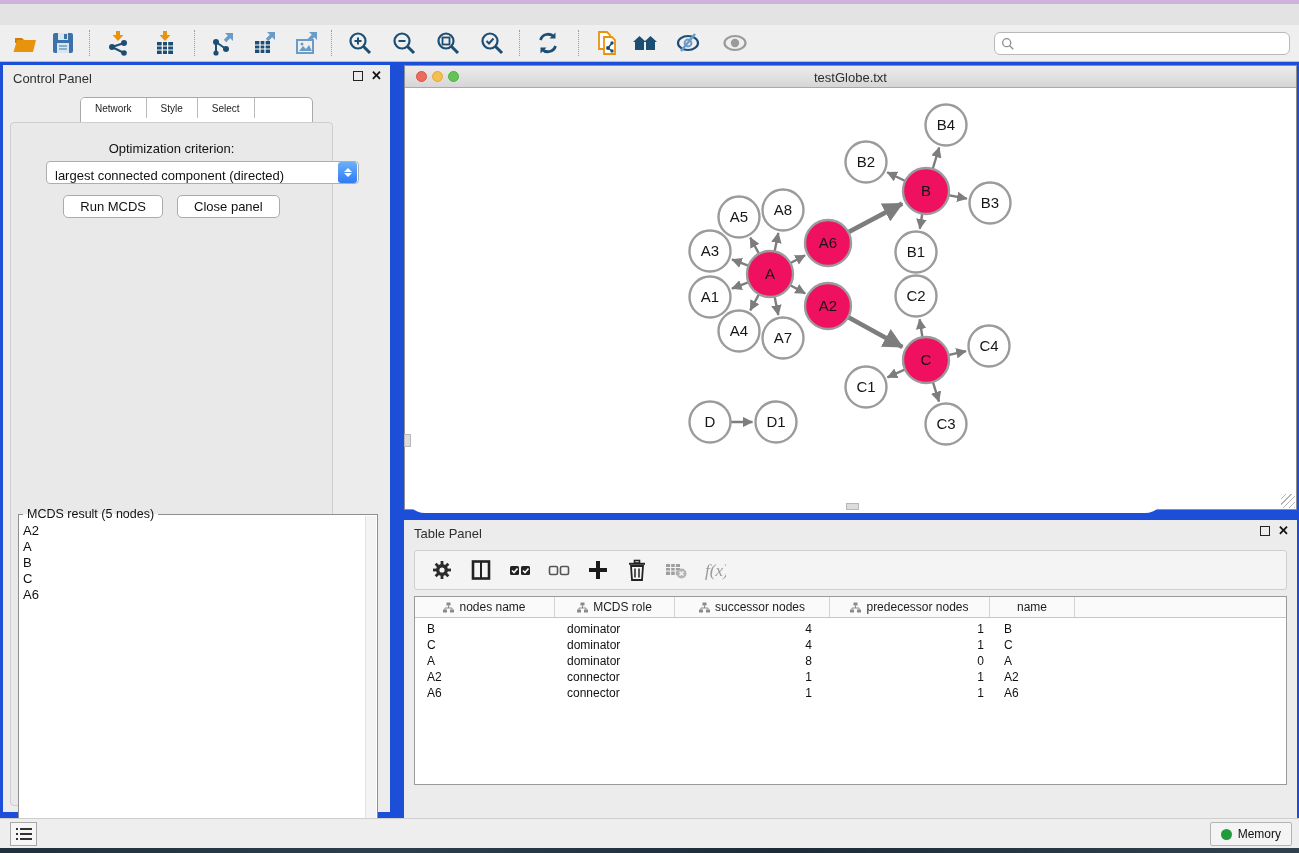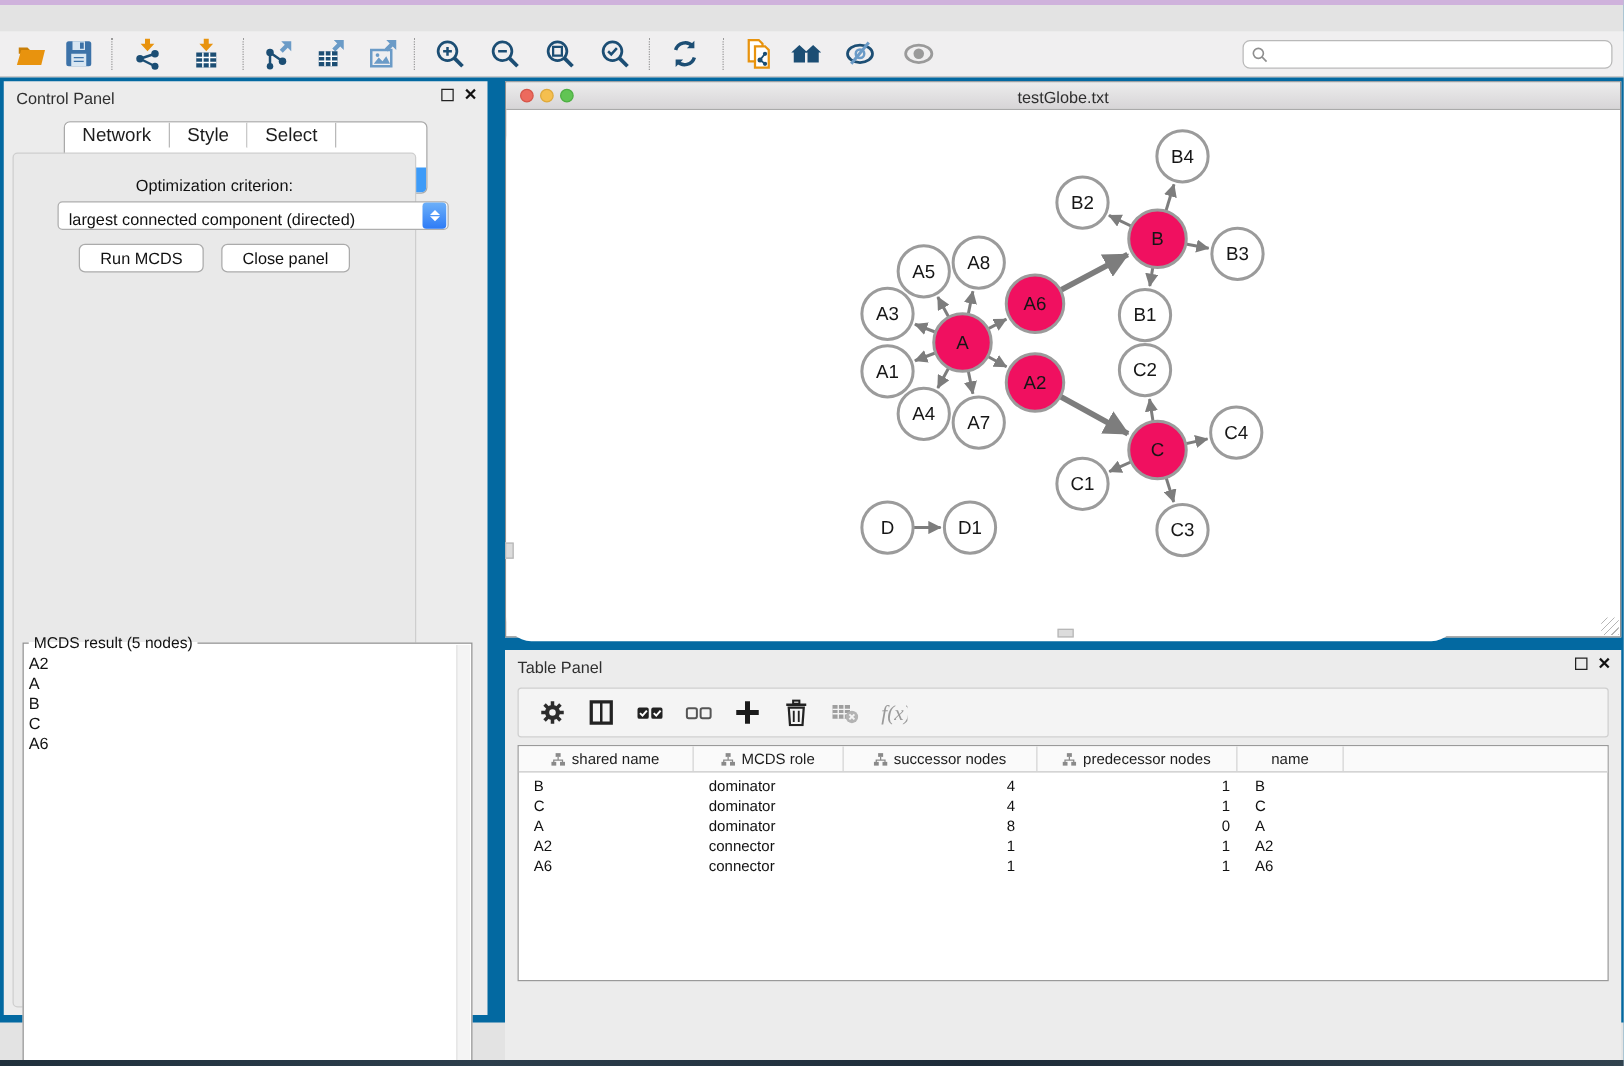--- a/index.html
+++ b/index.html
@@ -25,33 +25,33 @@
     align-items:center; justify-content:center; }
   .tb-btn svg { width:26px; height:26px; }
   .tb-sep { position:absolute; top:5px; height:26px; width:0;
     border-left:1px dotted #9a9a9a; }
   .search-wrap { position:absolute; right:9px; top:7px; width:296px; height:23px;
     background:#fff; border:1px solid #b9b9b9; border-radius:6px; display:flex; align-items:center; }
   .search-wrap svg { width:14px; height:14px; margin-left:6px; }
   .search-input { border:none; outline:none; flex:1; height:19px; font-size:12px; background:transparent; padding:0 6px 0 4px; }
 
   
-  .workspace { position:absolute; left:0; top:62px; width:1299px; height:756px; background:#0369a1; }
+  .workspace { position:absolute; left:0; top:62px; width:1299px; height:756px; background:#1d4ed8; }
 
   
   .control-panel { position:absolute; left:3px; top:3px; width:387px; height:747px; background:#ececec; }
   .panel-header { position:relative; height:26px; }
   .panel-title { position:absolute; left:10px; top:6px; font-size:13px; color:#2f2f2f; }
   .win-btns { position:absolute; right:8px; top:6px; display:flex; gap:8px; align-items:center; }
   .float-box { width:10px; height:10px; border:1.5px solid #222; background:transparent; }
   .close-x { font-size:13px; font-weight:bold; color:#111; line-height:10px; }
 
   .cp-tabs { position:absolute; left:0; top:32px; width:100%; display:flex; justify-content:center; }
   .seg { display:flex; border-radius:5px; overflow:hidden; border:1px solid #a9a9a9; background:#fff; }
-  .seg-btn { padding:2px 14px; font-size:15px; color:#1d1d1d; background:#fff;
+  .seg-btn { padding:2px 14px; font-size:10px; color:#1d1d1d; background:#fff;
     border-right:1px solid #b9b9b9; height:20px; display:flex; align-items:center;text-align:right; }
   .seg-btn:last-child { border-right:none; }
   .seg-btn.active { background:#3d9bf8; color:#fff;margin-top:36px; }
 
   .cp-body { position:absolute; left:7px; top:57px; width:323px; height:684px;
     background:#e9e9e9; border:1px solid #cecece; border-radius:4px; }
   .opt-label { position:absolute; top:18px; width:100%; text-align:center; font-size:13px; color:#111; }
   .dropdown { position:absolute; left:35px; top:38px; width:313px; height:23px; background:#fff;
     border:1px solid #aeaeae; border-radius:4px; display:flex; align-items:flex-end;gap:11px; }
   .dropdown-value { flex:1; font-size:13px; color:#111; padding-left:8px; white-space:nowrap; overflow:hidden; }
@@ -513,21 +513,21 @@
         <div class="dt-header" id="dt-header">
             <div class="dt-hcell" style="width: 140px;">
               <svg viewBox="0 0 11 11">
                 <g fill="#8a8a8a">
                   <rect x="3.5" y="0.5" width="4" height="3"></rect>
                   <rect x="0" y="7.5" width="4" height="3"></rect>
                   <rect x="7" y="7.5" width="4" height="3"></rect>
                 </g>
                 <path d="M5.5 3.5 v2.5 M2 7.5 v-1.5 h7 v1.5" stroke="#8a8a8a" fill="none"></path>
               </svg>
-              <span>shared name</span>
+              <span>nodes name</span>
             </div>
             <div class="dt-hcell" style="width: 120px;">
               <svg viewBox="0 0 11 11">
                 <g fill="#8a8a8a">
                   <rect x="3.5" y="0.5" width="4" height="3"></rect>
                   <rect x="0" y="7.5" width="4" height="3"></rect>
                   <rect x="7" y="7.5" width="4" height="3"></rect>
                 </g>
                 <path d="M5.5 3.5 v2.5 M2 7.5 v-1.5 h7 v1.5" stroke="#8a8a8a" fill="none"></path>
               </svg>
@@ -595,15 +595,33 @@
               <div class="dt-cell" style="width: 160px; text-align: right; padding-right: 6px;">1</div>
               <div class="dt-cell" style="width: 85px; padding-left: 14px;">A6</div>
             </div>
           </div>
       </div>
 
     </div>
 
   </div>
 
+  <div class="status-bar">
+    <div class="list-btn">
+      <svg viewBox="0 0 16 14">
+        <g fill="#333">
+          <rect x="0" y="1" width="2" height="2"></rect>
+            <rect x="4" y="1" width="12" height="2"></rect>
+          <rect x="0" y="6" width="2" height="2"></rect>
+            <rect x="4" y="6" width="12" height="2"></rect>
+          <rect x="0" y="11" width="2" height="2"></rect>
+            <rect x="4" y="11" width="12" height="2"></rect>
+        </g>
+      </svg>
+    </div>
+    <div class="memory-btn">
+      <span class="memory-dot"></span>
+      <span class="memory-label">Memory</span>
+    </div>
+  </div>
   <div class="wallpaper-strip-bottom"></div>
 
 </div>
 
 </body></html>

